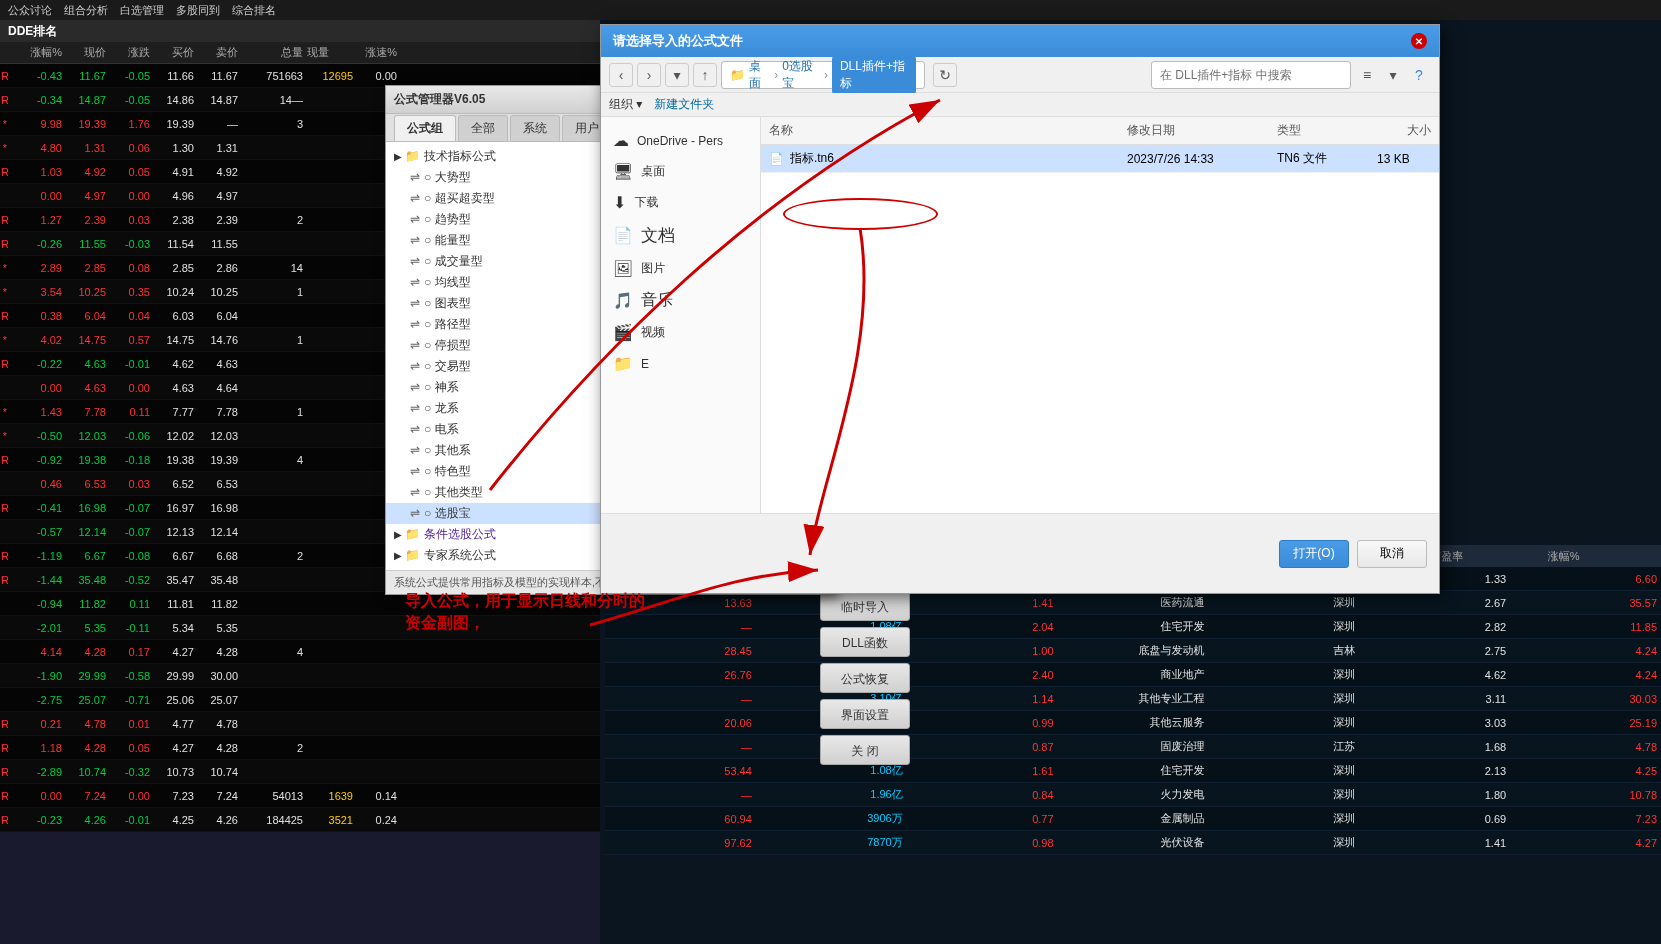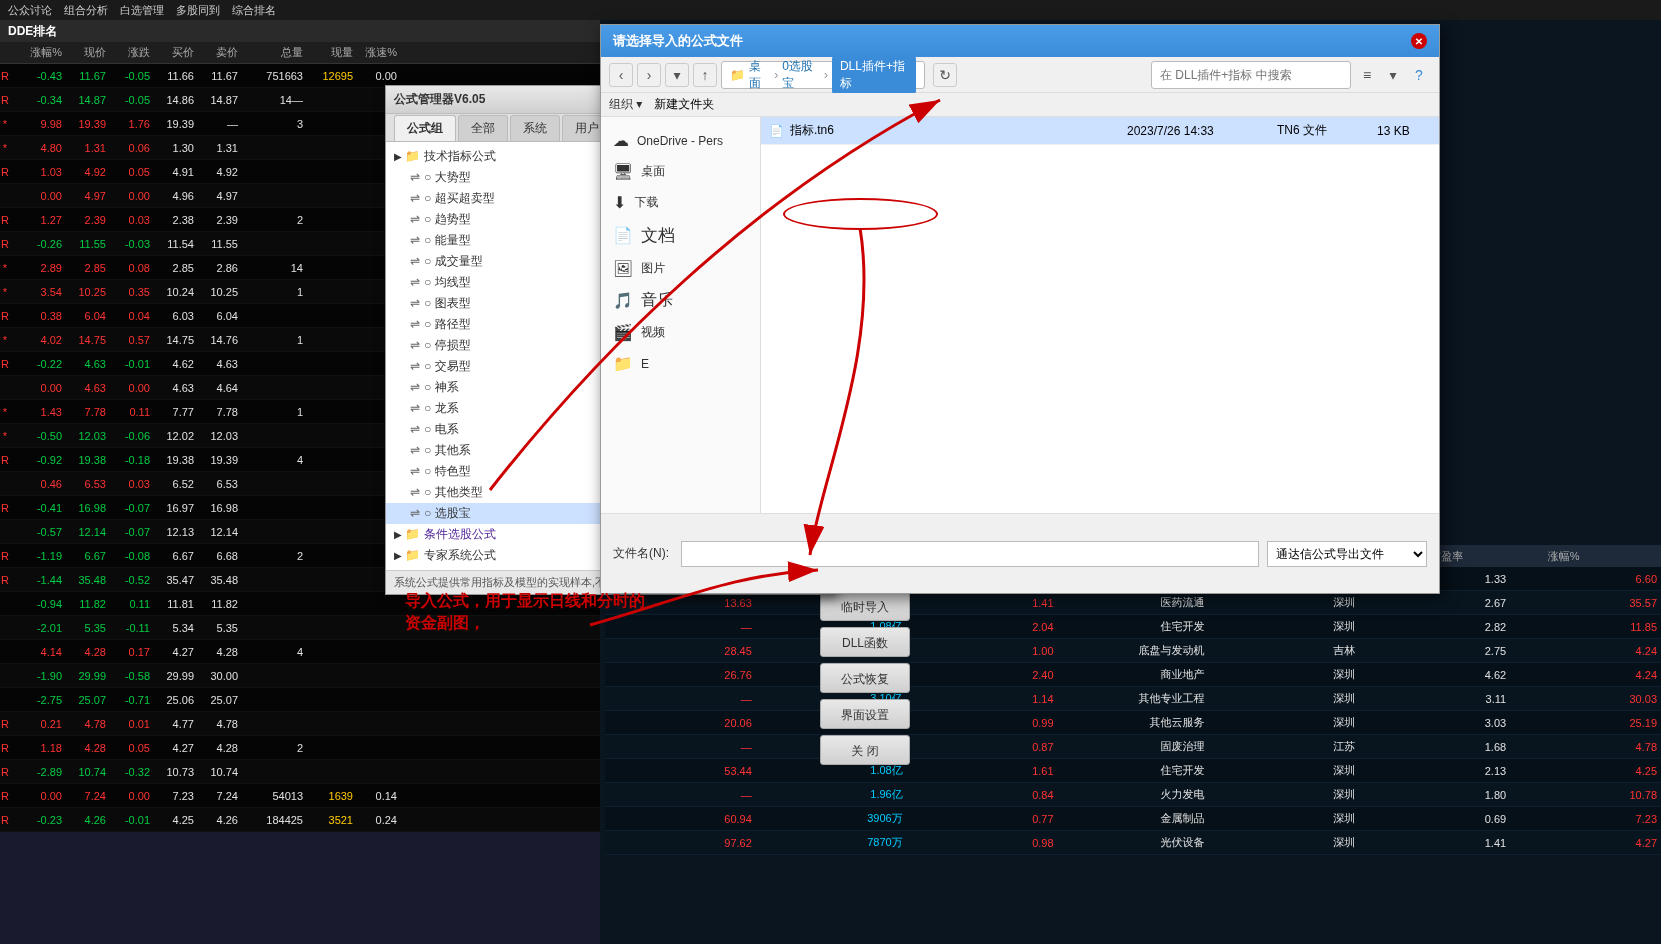--- a/index.html
+++ b/index.html
@@ -500,21 +500,21 @@
 </div>
 
 <div class="stock-header">
   <div class="col c0"></div>
   <div class="col c1" style="text-align:right;padding-right:4px">涨幅%</div>
   <div class="col c2" style="text-align:right;padding-right:4px">现价</div>
   <div class="col c3" style="text-align:right;padding-right:4px">涨跌</div>
   <div class="col c4" style="text-align:right;padding-right:4px">买价</div>
   <div class="col c5" style="text-align:right;padding-right:4px">卖价</div>
   <div class="col c6" style="text-align:right;padding-right:4px">总量</div>
-  <div class="col c7" style="text-align:right;padding-right:4px">现量</div>
+  <div class="col c7" style="text-align:left;padding-right:4px">现量</div>
   <div class="col c8" style="text-align:right;padding-right:4px">涨速%</div>
 </div>
 
 <div class="stock-table">
 
 <div class="stock-row">
     <div class="cell c0" style="color:#ff3333;text-align:center">R</div>
     <div class="cell c1 green">-0.43</div>
     <div class="cell c2 green">11.67</div>
     <div class="cell c3 green">-0.05</div>
@@ -942,21 +942,21 @@
     <div style="flex:1"></div>
     <input type="text" class="fd-search" placeholder="在 DLL插件+指标 中搜索" style="">
     <div class="fd-view-btns">
       <button class="fd-view-btn">≡</button>
       <button class="fd-view-btn">▾</button>
       <button class="fd-view-btn" style="color:#3a8bd8">?</button>
     </div>
   </div>
   <div style="display:flex;height:24px;align-items:center;padding:0 8px;background:#f0f0f0;border-bottom:1px solid #ddd;gap:12px">
     <span style="font-size:12px;color:#333;cursor:pointer">组织 ▾</span>
-    <span style="font-size:12px;color:#000000;cursor:pointer">新建文件夹</span>
+    <span style="font-size:12px;color:#0369a1;cursor:pointer">新建文件夹</span>
   </div>
   <div class="fd-content">
     <div class="fd-sidebar" id="fd-sidebar">
         <div class="fd-sidebar-item">
           <span class="icon">☁</span>
           <span style="font-size:12px;overflow:hidden;text-overflow:ellipsis;white-space:nowrap">OneDrive - Pers</span>
         </div>
         <div class="fd-sidebar-item">
           <span class="icon">🖥</span>
           <span style="font-size:12px;overflow:hidden;text-overflow:ellipsis;white-space:nowrap">桌面</span>
@@ -980,39 +980,42 @@
         <div class="fd-sidebar-item">
           <span class="icon">🎬</span>
           <span style="font-size:12px;overflow:hidden;text-overflow:ellipsis;white-space:nowrap">视频</span>
         </div>
         <div class="fd-sidebar-item">
           <span class="icon">📁</span>
           <span style="font-size:12px;overflow:hidden;text-overflow:ellipsis;white-space:nowrap">E</span>
         </div>
       </div>
     <div class="fd-main">
+      <div class="fd-list-header">
+        <div class="hcol" style="flex:2">名称</div>
+        <div class="hcol" style="width:150px">修改日期</div>
+        <div class="hcol" style="width:100px">类型</div>
+        <div class="hcol" style="width:70px;text-align:right">大小</div>
+      </div>
       <div id="fd-file-list">
           <div class="fd-file-row selected">
     <div class="fcell" style="flex:2;display:flex;align-items:center;gap:6px">
       <span style="color:#3a8bd8">📄</span>指标.tn6
     </div>
     <div class="fcell" style="width:150px">2023/7/26 14:33</div>
     <div class="fcell" style="width:100px">TN6 文件</div>
     <div class="fcell" style="width:70px;text-align:left">13 KB</div>
   </div>
         </div>
     </div>
   </div>
   <div class="fd-bottom">
-    <div class="fd-filename-row">
-      <span class="fd-filename-label">文件名(N):</span>
-      <input type="text" class="fd-filename-input" value="" style="">
-      <select class="fd-filetype-select">
-        <option>通达信公式导出文件</option>
-      </select>
+    <div class="fd-action-row">
+      <button class="fd-btn primary">打开(O)</button>
+      <button class="fd-btn">取消</button>
     </div>
   </div>
 </div>
 
 <div class="right-buttons">
   <div class="rb-btn">导入公式</div>
   <div class="rb-btn">临时导入</div>
   <div class="rb-btn">DLL函数</div>
   <div class="rb-btn">公式恢复</div>
   <div class="rb-btn">界面设置</div>

